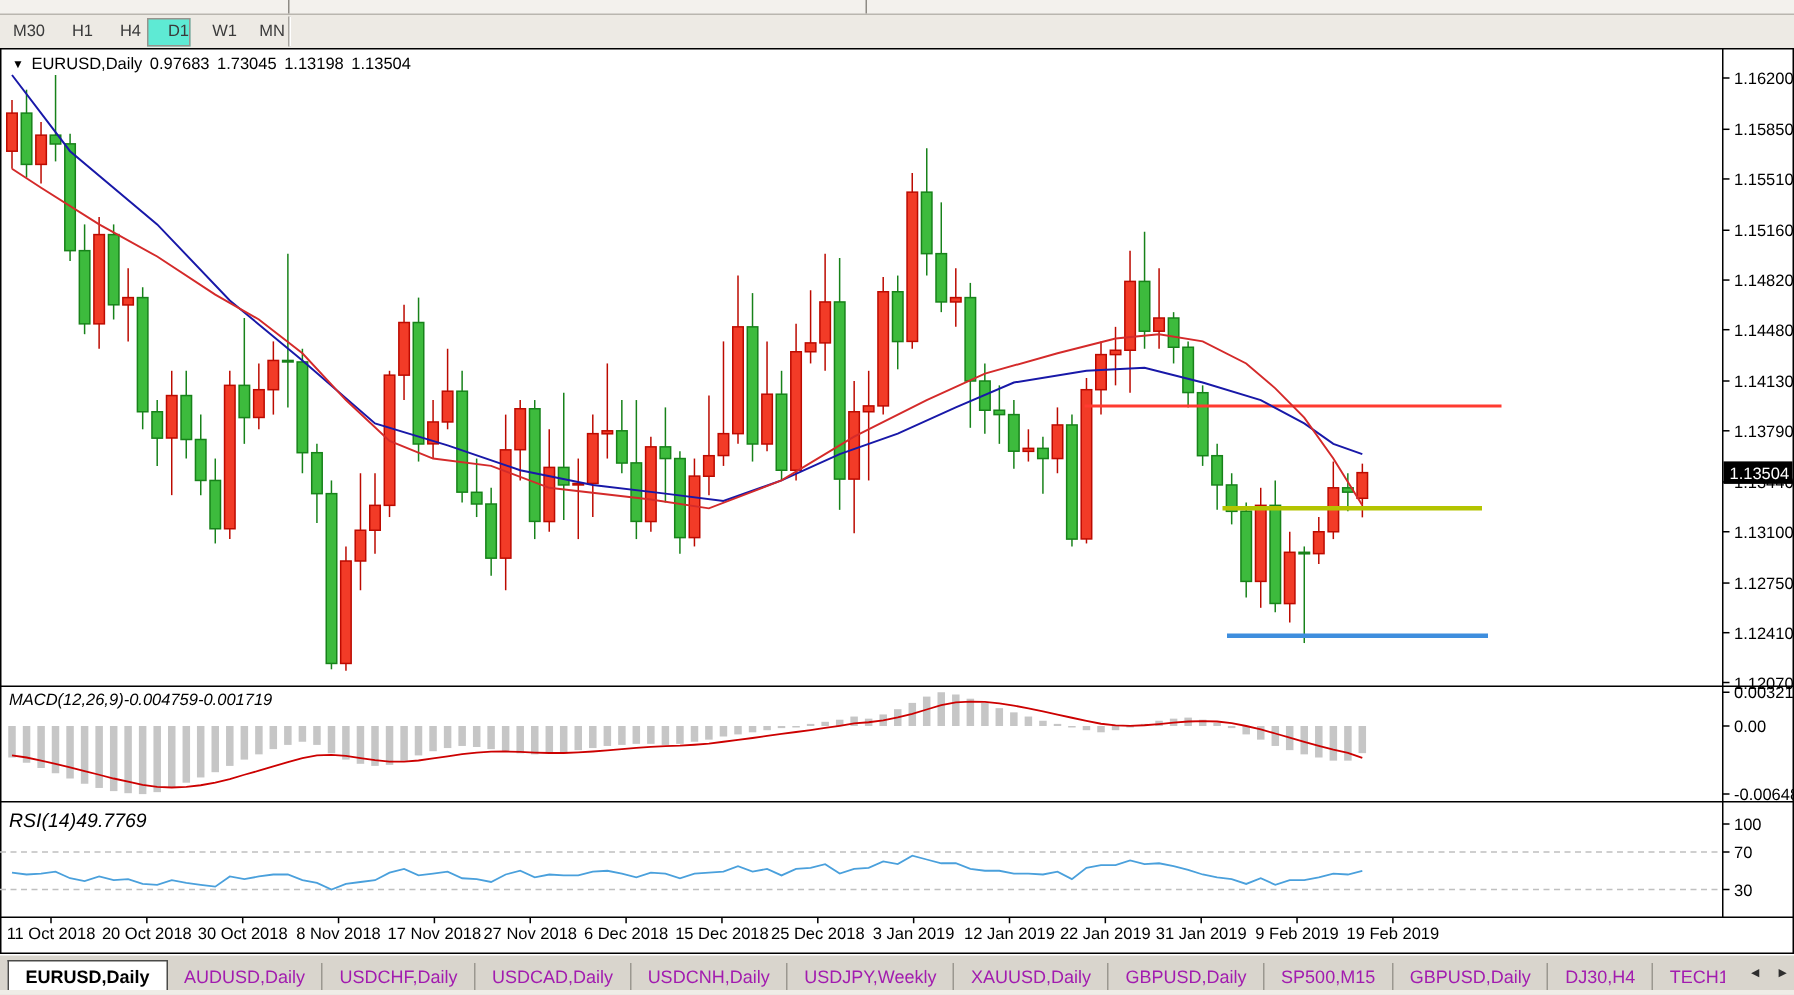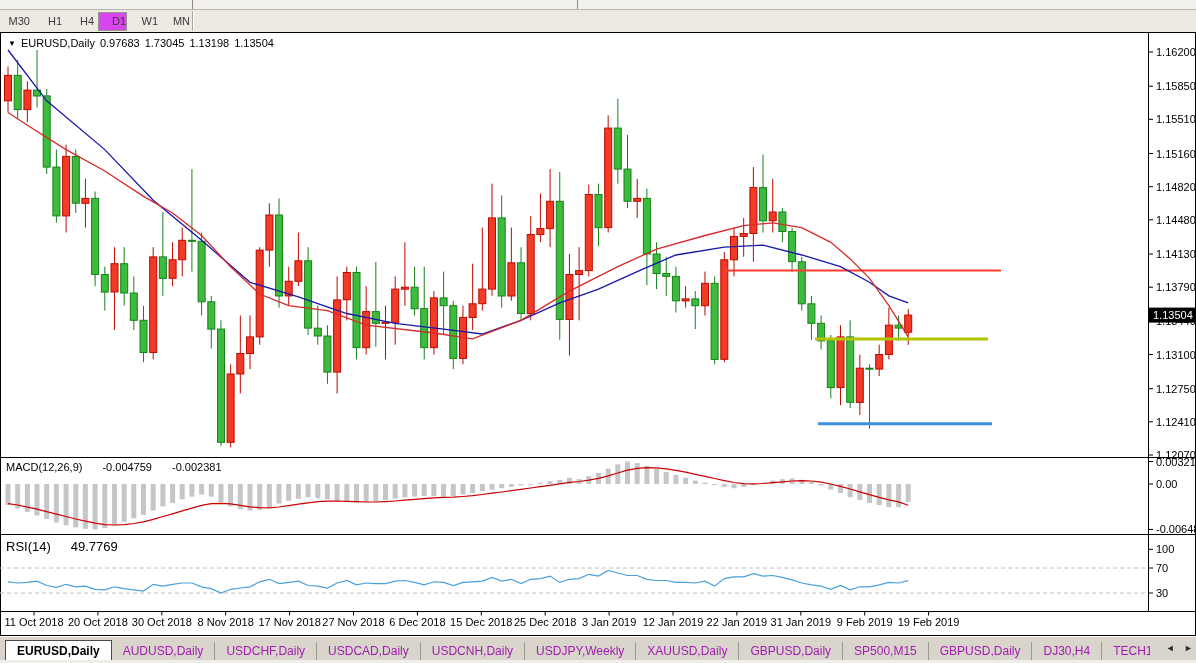--- a/index.html
+++ b/index.html
@@ -8,29 +8,29 @@
     font-family:"Liberation Sans",sans-serif;background:#ECE9E2;
     -webkit-font-smoothing:none;
   }
   
   #top-strip{position:absolute;top:0;left:0;width:1196px;height:10px;background:#F3F1ED;border-bottom:1px solid #B9B6AF;box-sizing:border-box;}
   #top-strip .sep{position:absolute;top:0;width:1px;height:9px;background:#8E8B85;}
   
   #tf-toolbar{position:absolute;top:10px;left:0;width:1196px;height:22px;background:#EDEAE4;}
   .tf-btn{display:inline-block;width:27px;height:17px;line-height:17px;margin:2px 1px 0 2px;text-align:right;
     font-size:11px;color:#3A3A3A;border:1px solid transparent;cursor:default;}
-  .tf-btn.active{background:#d946ef;border:1px solid #97948E;}
+  .tf-btn.active{background:#5eead4;border:1px solid #97948E;}
   #tf-sep{position:absolute;left:192px;top:1px;width:1px;height:20px;background:#A9A6A0;border-right:1px solid #FFF;}
   
   #chart-title{position:absolute;top:37px;left:8px;font-size:11px;color:#000;z-index:3;white-space:nowrap;}
   #chart-title .tri{font-size:8px;margin-right:5px;position:relative;top:-1px;}
   #chart-title span.v{margin-left:5px;}
   #macd-label{position:absolute;top:461px;left:6px;font-size:11px;color:#000;z-index:3;white-space:nowrap;}
   #rsi-label{position:absolute;top:539px;left:6px;font-size:13px;color:#000;z-index:3;white-space:nowrap;}
-  #macd-label span, #rsi-label span{margin-right:20px;}
+  #macd-label span, #rsi-label span{margin-right:0;font-style:italic;}
   #chart-svg{position:absolute;top:0;left:0;z-index:1;}
   
   #tab-bar{position:absolute;top:636px;left:0;width:1196px;height:27px;background:#D9D5CD;border-top:1px solid #FFFFFF;box-sizing:border-box;}
   #tab-strip{position:absolute;left:0;top:0;height:24px;white-space:nowrap;overflow:hidden;width:1150px;}
   .tab{display:inline-block;height:19px;line-height:19px;padding:0 11px;margin-top:3px;font-size:12px;color:#a21caf;
     border-right:1px solid #9B9890;cursor:default;}
   .tab.active{background:#FFFFFF;border:1px solid #4A4A48;border-bottom:none;font-weight:bold;color:#000;
     margin-left:5px;height:20px;line-height:20px;}
   #tab-arrows{position:absolute;right:3px;top:6px;font-size:9px;color:#2E2E2E;z-index:4;background:#D9D5CD;padding-left:4px;}
   #tab-arrows span{margin-left:7px;cursor:default;}
@@ -434,21 +434,21 @@
       <line x1="928.6" y1="611.5" x2="928.6" y2="615.5" stroke="#000"></line>
       <text x="928.6" y="626">19 Feb 2019</text>
     </g>
   </svg>
 
 <div id="chart-title">
   <span class="tri">▼</span><span>EURUSD,Daily</span><span class="v">0.97683</span><span class="v">1.73045</span><span class="v">1.13198</span><span class="v">1.13504</span>
 </div>
 
 <div id="macd-label">
-  <span>MACD(12,26,9)</span><span>-0.004759</span><span>-0.002381</span>
+  <span>MACD(12,26,9)</span><span>-0.004759</span><span>-0.001719</span>
 </div>
 
 <div id="rsi-label">
   <span>RSI(14)</span><span>49.7769</span>
 </div>
 
 <div id="tab-bar">
   <div id="tab-strip"><div class="tab active">EURUSD,Daily</div><div class="tab">AUDUSD,Daily</div><div class="tab">USDCHF,Daily</div><div class="tab">USDCAD,Daily</div><div class="tab">USDCNH,Daily</div><div class="tab">USDJPY,Weekly</div><div class="tab">XAUUSD,Daily</div><div class="tab">GBPUSD,Daily</div><div class="tab">SP500,M15</div><div class="tab">GBPUSD,Daily</div><div class="tab">DJ30,H4</div><div class="tab">TECH100,</div></div>
   <div id="tab-arrows">
     <span>◄</span>

